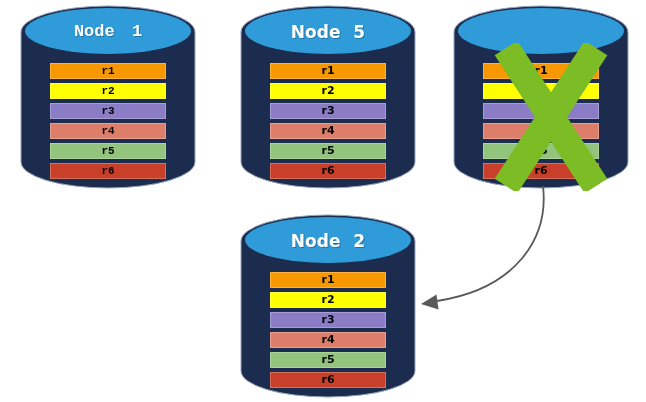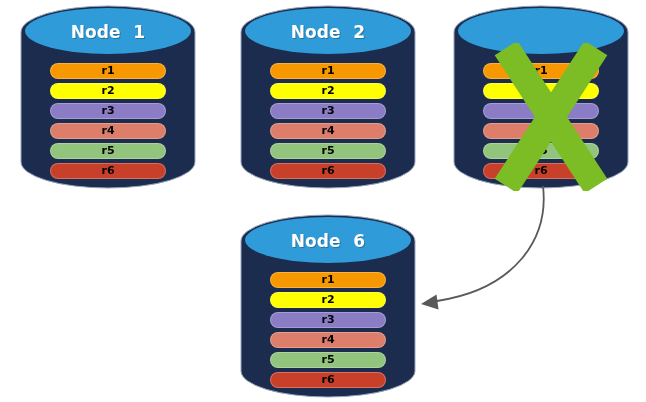--- a/index.html
+++ b/index.html
@@ -4,39 +4,39 @@
 <style>
   html,body{margin:0;padding:0;}
   body{
     width:646px;height:402px;
     background:var(--background,#fff);
     font-family:"DejaVu Sans","Liberation Sans",sans-serif;
     position:relative;overflow:hidden;
   }
   .canvas{position:absolute;left:0;top:0;width:646px;height:402px;}
   .node{position:absolute;width:176px;height:184px;}
-  .node-1{left:20px;top:5px;}
+  .node-1{left:20px;top:5px;font-family:Liberation Mono, monospace;}
   .node-2{left:240px;top:5px;}
   .node-3{left:453px;top:5px;}
   .node-4{left:240px;top:214px;}
   .cyl{position:absolute;left:0;top:0;width:176px;height:184px;}
   .cyl-body{fill:var(--cylinder-body,#1B2C4F);stroke:var(--cylinder-outline,#9AA6BC);stroke-width:1;}
   .cyl-top{fill:var(--cylinder-top,#2F9BD8);}
   .node-title{
     position:absolute;left:0;right:0;top:12px;height:30px;line-height:30px;
     text-align:center;color:var(--title-text,#fff);
     font-weight:bold;font-size:17px;word-spacing:7px;
     text-shadow:1px 1px 0 rgba(0,0,0,0.25);
   }
   .rows{
     position:absolute;left:30px;right:30px;top:58px;
     display:flex;flex-direction:column;gap:4px;
   }
   .row{
-    height:14px;line-height:14px;border-radius:8px;
+    height:14px;line-height:14px;border-radius:0;
     text-align:center;font-weight:bold;font-size:11px;
     color:var(--row-text,#000);
     border:1px solid rgba(255,255,255,0.25);
     box-sizing:content-box;
   }
   .x-mark{position:absolute;left:36px;top:38px;width:124px;height:148px;}
   .x-mark line{stroke:var(--x-mark,#7CBD26);stroke-width:27;stroke-linecap:butt;}
   .arrow-layer{position:absolute;left:0;top:0;width:646px;height:402px;pointer-events:none;}
   .arrow-path{fill:none;stroke:var(--arrow,#595959);stroke-width:1.8;}
   .arrow-head{fill:var(--arrow,#595959);}
@@ -60,21 +60,21 @@
       <div class="row" style="background-color: rgb(147, 196, 125);">r5</div>
       <div class="row" style="background-color: rgb(200, 64, 42);">r6</div>
     </div>
   </div>
 
   <div class="node node-2">
     <svg class="cyl" viewBox="0 0 176 184">
       <path class="cyl-body" d="M1,27 A87,26 0 0 1 175,27 L175,157 A87,26 0 0 1 1,157 Z"></path>
       <ellipse class="cyl-top" cx="88" cy="26" rx="83" ry="23"></ellipse>
     </svg>
-    <div class="node-title">Node 2</div>
+    <div class="node-title">Node 5</div>
     <div class="rows">
       <div class="row" style="background-color: rgb(248, 152, 0);">r1</div>
       <div class="row" style="background-color: rgb(255, 255, 0);">r2</div>
       <div class="row" style="background-color: rgb(138, 125, 198);">r3</div>
       <div class="row" style="background-color: rgb(221, 126, 107);">r4</div>
       <div class="row" style="background-color: rgb(147, 196, 125);">r5</div>
       <div class="row" style="background-color: rgb(200, 64, 42);">r6</div>
     </div>
   </div>
 
@@ -95,21 +95,21 @@
       <line x1="17" y1="5" x2="107" y2="143"></line>
       <line x1="107" y1="5" x2="17" y2="143"></line>
     </svg>
   </div>
 
   <div class="node node-4">
     <svg class="cyl" viewBox="0 0 176 184">
       <path class="cyl-body" d="M1,27 A87,26 0 0 1 175,27 L175,157 A87,26 0 0 1 1,157 Z"></path>
       <ellipse class="cyl-top" cx="88" cy="26" rx="83" ry="23"></ellipse>
     </svg>
-    <div class="node-title">Node 6</div>
+    <div class="node-title">Node 2</div>
     <div class="rows">
       <div class="row" style="background-color: rgb(248, 152, 0);">r1</div>
       <div class="row" style="background-color: rgb(255, 255, 0);">r2</div>
       <div class="row" style="background-color: rgb(138, 125, 198);">r3</div>
       <div class="row" style="background-color: rgb(221, 126, 107);">r4</div>
       <div class="row" style="background-color: rgb(147, 196, 125);">r5</div>
       <div class="row" style="background-color: rgb(200, 64, 42);">r6</div>
     </div>
   </div>
 

